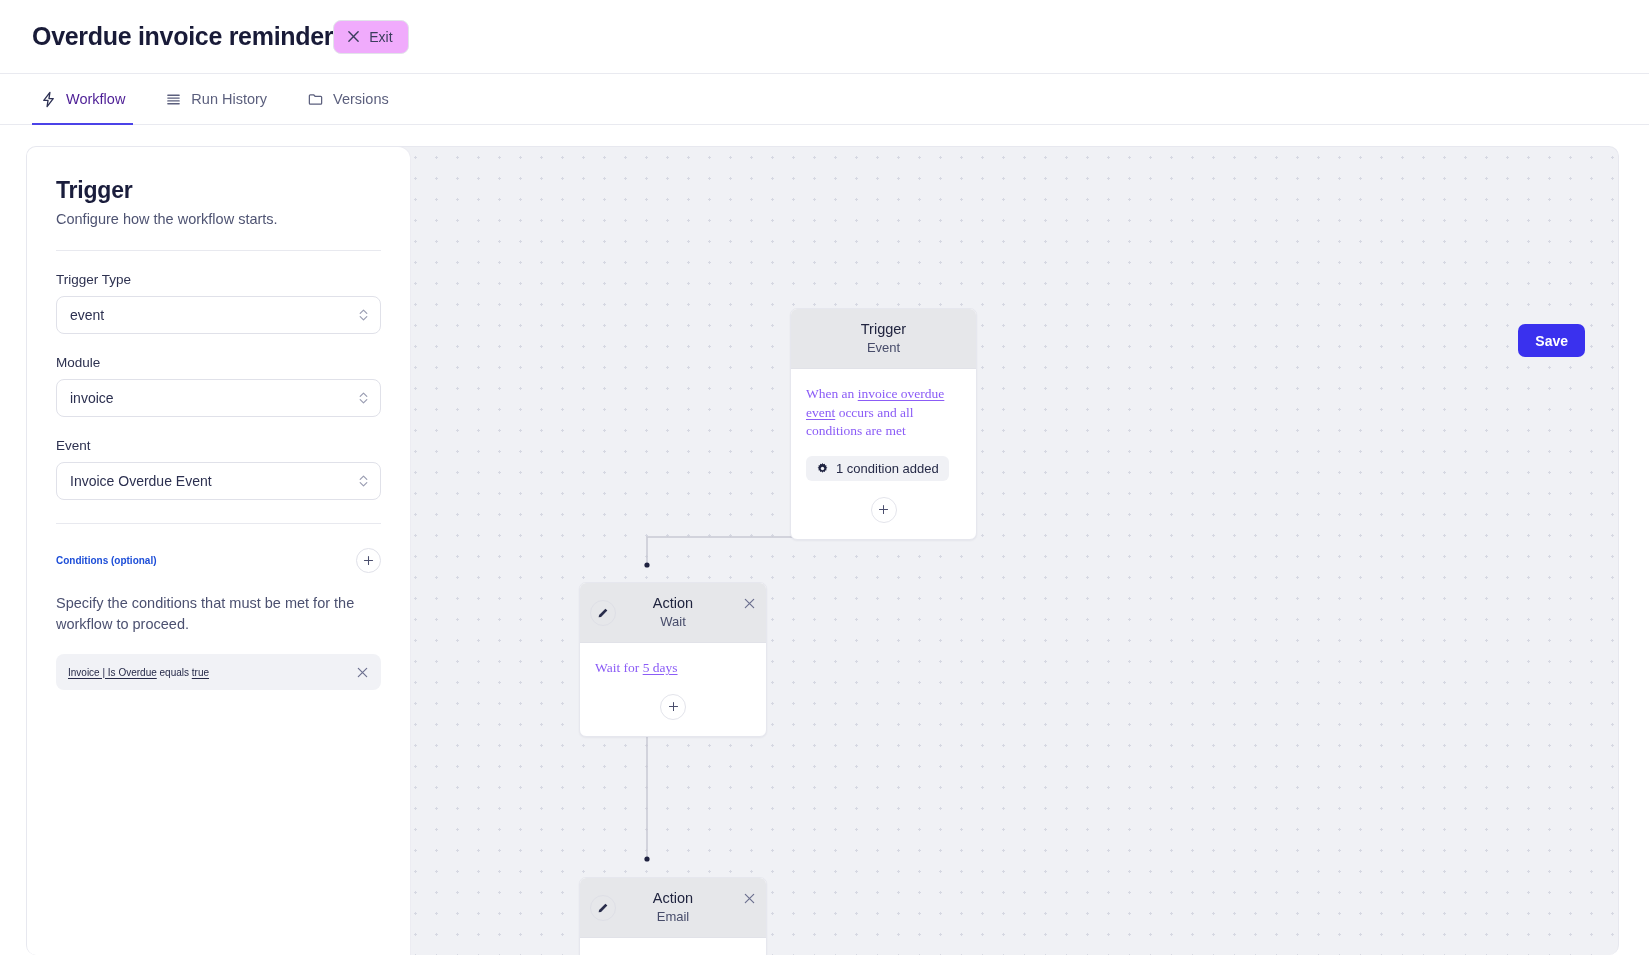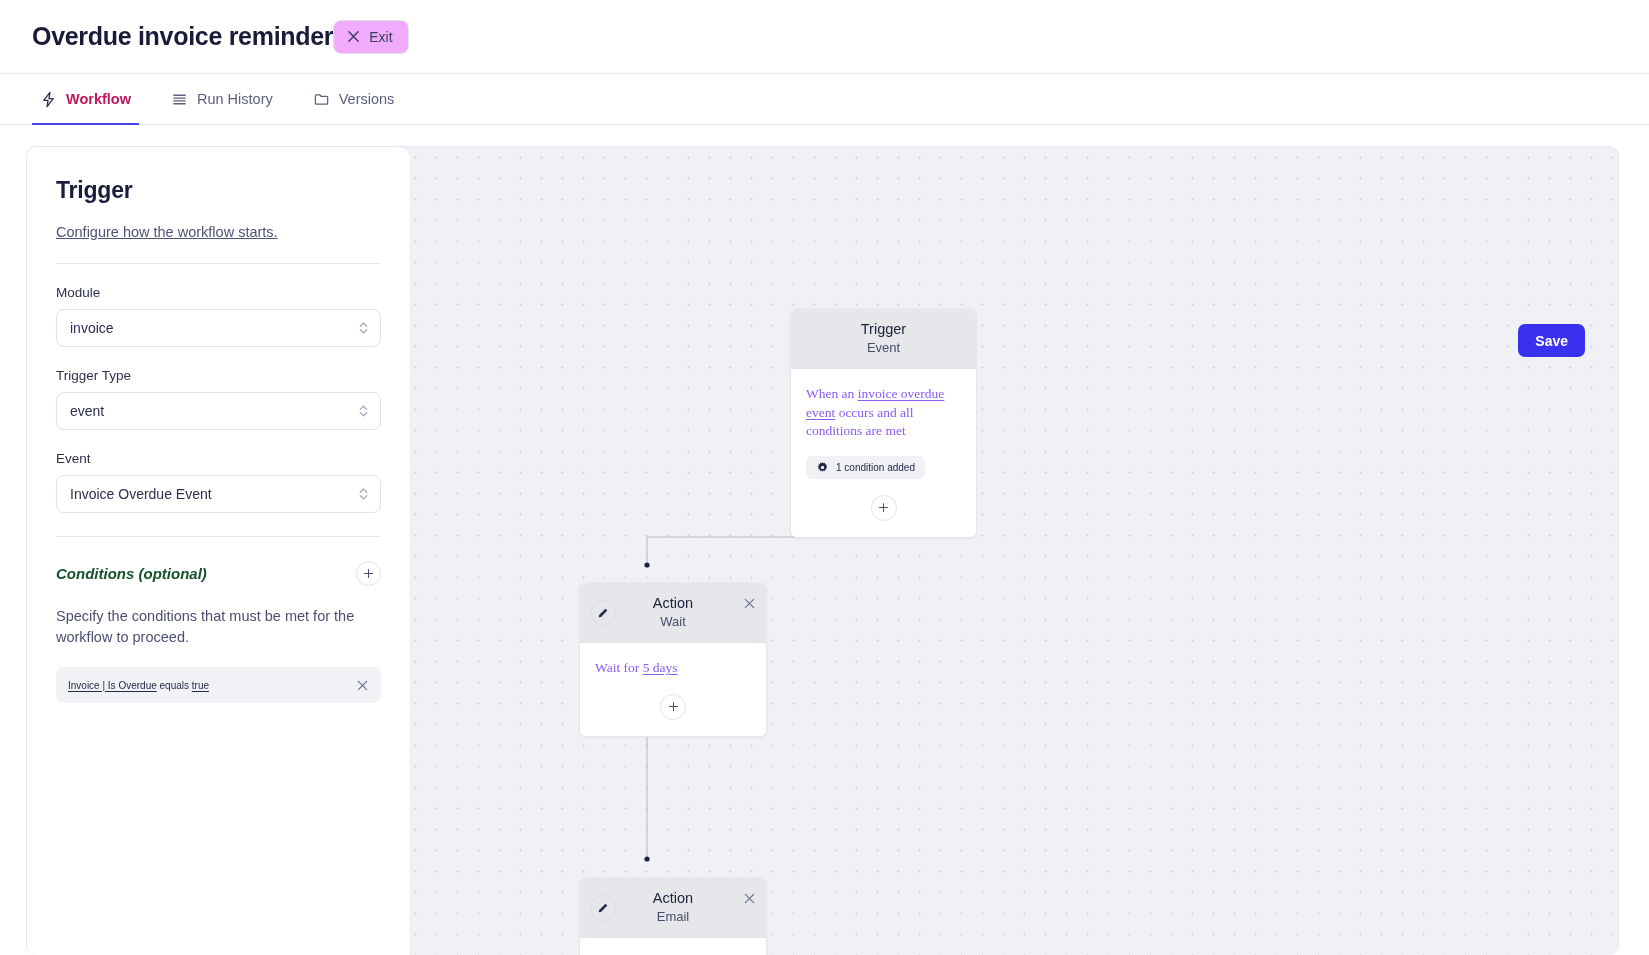--- a/index.html
+++ b/index.html
@@ -54,21 +54,21 @@
     padding: 0 8px;
     margin-right: 24px;
     font-size: 14.5px;
     color: #5b5f7d;
     cursor: pointer;
     border-bottom: 2px solid transparent;
     position: relative;
     top: 1px;
   }
   .tab .ticon { width: 17px; height: 17px; display: block; flex: none; }
-  .tab.active { color: #be185d; border-bottom-color: #4b43e8; font-weight: bold; text-align: right; }
+  .tab.active { color: #4c1d95; border-bottom-color: #4b43e8; font-weight: normal; text-align: right; }
 
   
   .body-wrap {
     position: relative;
     height: 830px;
     background: #ffffff;
     padding: 21px 30px 0 26px;
   }
   .stage {
     position: relative;
@@ -88,21 +88,21 @@
     position: absolute;
     left: 0; top: 0;
     width: 383px;
     height: 100%;
     background: #ffffff;
     border-top-right-radius: 12px;
     padding: 30px 29px 0 29px;
     box-shadow: 0 0 0 1px #ececf2;
   }
   .panel-title { font-size: 23px; font-weight: bold; color: #1a1d3c; letter-spacing: -0.2px; }
-  .panel-sub { font-size: 14.5px; color: #4e5372; margin-top: 20px; text-decoration: underline; }
+  .panel-sub { font-size: 14.5px; color: #4e5372; margin-top: 7px; }
   .divider { height: 1px; background: #e8e9ef; margin: 23px 0 0 0; }
 
   .field { margin-top: 21px; }
   .field-label { font-size: 13.5px; color: #2d3150; margin-bottom: 9px; }
   .select-box {
     position: relative;
     height: 38px;
     border: 1px solid #e0e1e9;
     border-radius: 8px;
     background: #fff;
@@ -115,21 +115,21 @@
   .sel-chev {
     position: absolute; right: 11px; top: 50%;
     transform: translateY(-50%);
     width: 11px; height: 16px;
   }
 
   .cond-head {
     display: flex; align-items: center; justify-content: space-between;
     margin-top: 24px;
   }
-  .cond-title { font-size: 15px; font-weight: bold; color: #14532d; font-style: italic; }
+  .cond-title { font-size: 10px; font-weight: bold; color: #1d4ed8; }
   .round-add {
     width: 25px; height: 25px;
     border: 1px solid #e0e1e9;
     border-radius: 50%;
     background: #fff;
     display: flex; align-items: center; justify-content: center;
     cursor: pointer;
   }
   .cond-desc { font-size: 14.5px; color: #4b5070; margin-top: 20px; line-height: 1.45; }
   .cond-pill {
@@ -165,21 +165,21 @@
   .node-kind { font-size: 13px; color: #474c6a; margin-top: 3px; }
   .node-body { padding: 16px 15px 14px 15px; }
   .node-text { font-size: 13.5px; color: #8b5cf6; line-height: 1.38; font-family: Liberation Serif, serif; }
   .node-text .u { text-decoration: underline; text-underline-offset: 2px; }
   .cond-chip {
     display: inline-flex; align-items: center; gap: 7px;
     margin-top: 15px;
     background: #f0f1f5;
     border-radius: 6px;
     padding: 5px 10px;
-    font-size: 10px;
+    font-size: 13px;
     color: #272b48;
     cursor: pointer;
   }
   .gear { width: 13px; height: 13px; display: block; }
   .plus-circle {
     width: 26px; height: 26px;
     border: 1px solid #e3e4eb;
     border-radius: 50%;
     background: #fff;
     display: flex; align-items: center; justify-content: center;
@@ -275,33 +275,33 @@
         <circle cx="856" cy="382" r="2.6" fill="#1f2240"></circle>
       </g>
     </svg>
 
     <div class="config-panel">
       <div class="panel-title">Trigger</div>
       <div class="panel-sub">Configure how the workflow starts.</div>
       <div class="divider"></div>
 
       <div class="field">
+        <div class="field-label">Trigger Type</div>
+        <div class="select-box">
+          <span>event</span>
+          <svg class="sel-chev" viewBox="0 0 11 16">
+            <path d="M2.2 6.4 L5.5 3.1 L8.8 6.4 M2.2 9.6 L5.5 12.9 L8.8 9.6" fill="none" stroke="#9a9db2" stroke-width="1.2" stroke-linecap="round" stroke-linejoin="round"></path>
+          </svg>
+        </div>
+      </div>
+
+      <div class="field">
         <div class="field-label">Module</div>
         <div class="select-box">
           <span>invoice</span>
-          <svg class="sel-chev" viewBox="0 0 11 16">
-            <path d="M2.2 6.4 L5.5 3.1 L8.8 6.4 M2.2 9.6 L5.5 12.9 L8.8 9.6" fill="none" stroke="#9a9db2" stroke-width="1.2" stroke-linecap="round" stroke-linejoin="round"></path>
-          </svg>
-        </div>
-      </div>
-
-      <div class="field">
-        <div class="field-label">Trigger Type</div>
-        <div class="select-box">
-          <span>event</span>
           <svg class="sel-chev" viewBox="0 0 11 16">
             <path d="M2.2 6.4 L5.5 3.1 L8.8 6.4 M2.2 9.6 L5.5 12.9 L8.8 9.6" fill="none" stroke="#9a9db2" stroke-width="1.2" stroke-linecap="round" stroke-linejoin="round"></path>
           </svg>
         </div>
       </div>
 
       <div class="field">
         <div class="field-label">Event</div>
         <div class="select-box">
           <span>Invoice Overdue Event</span>

